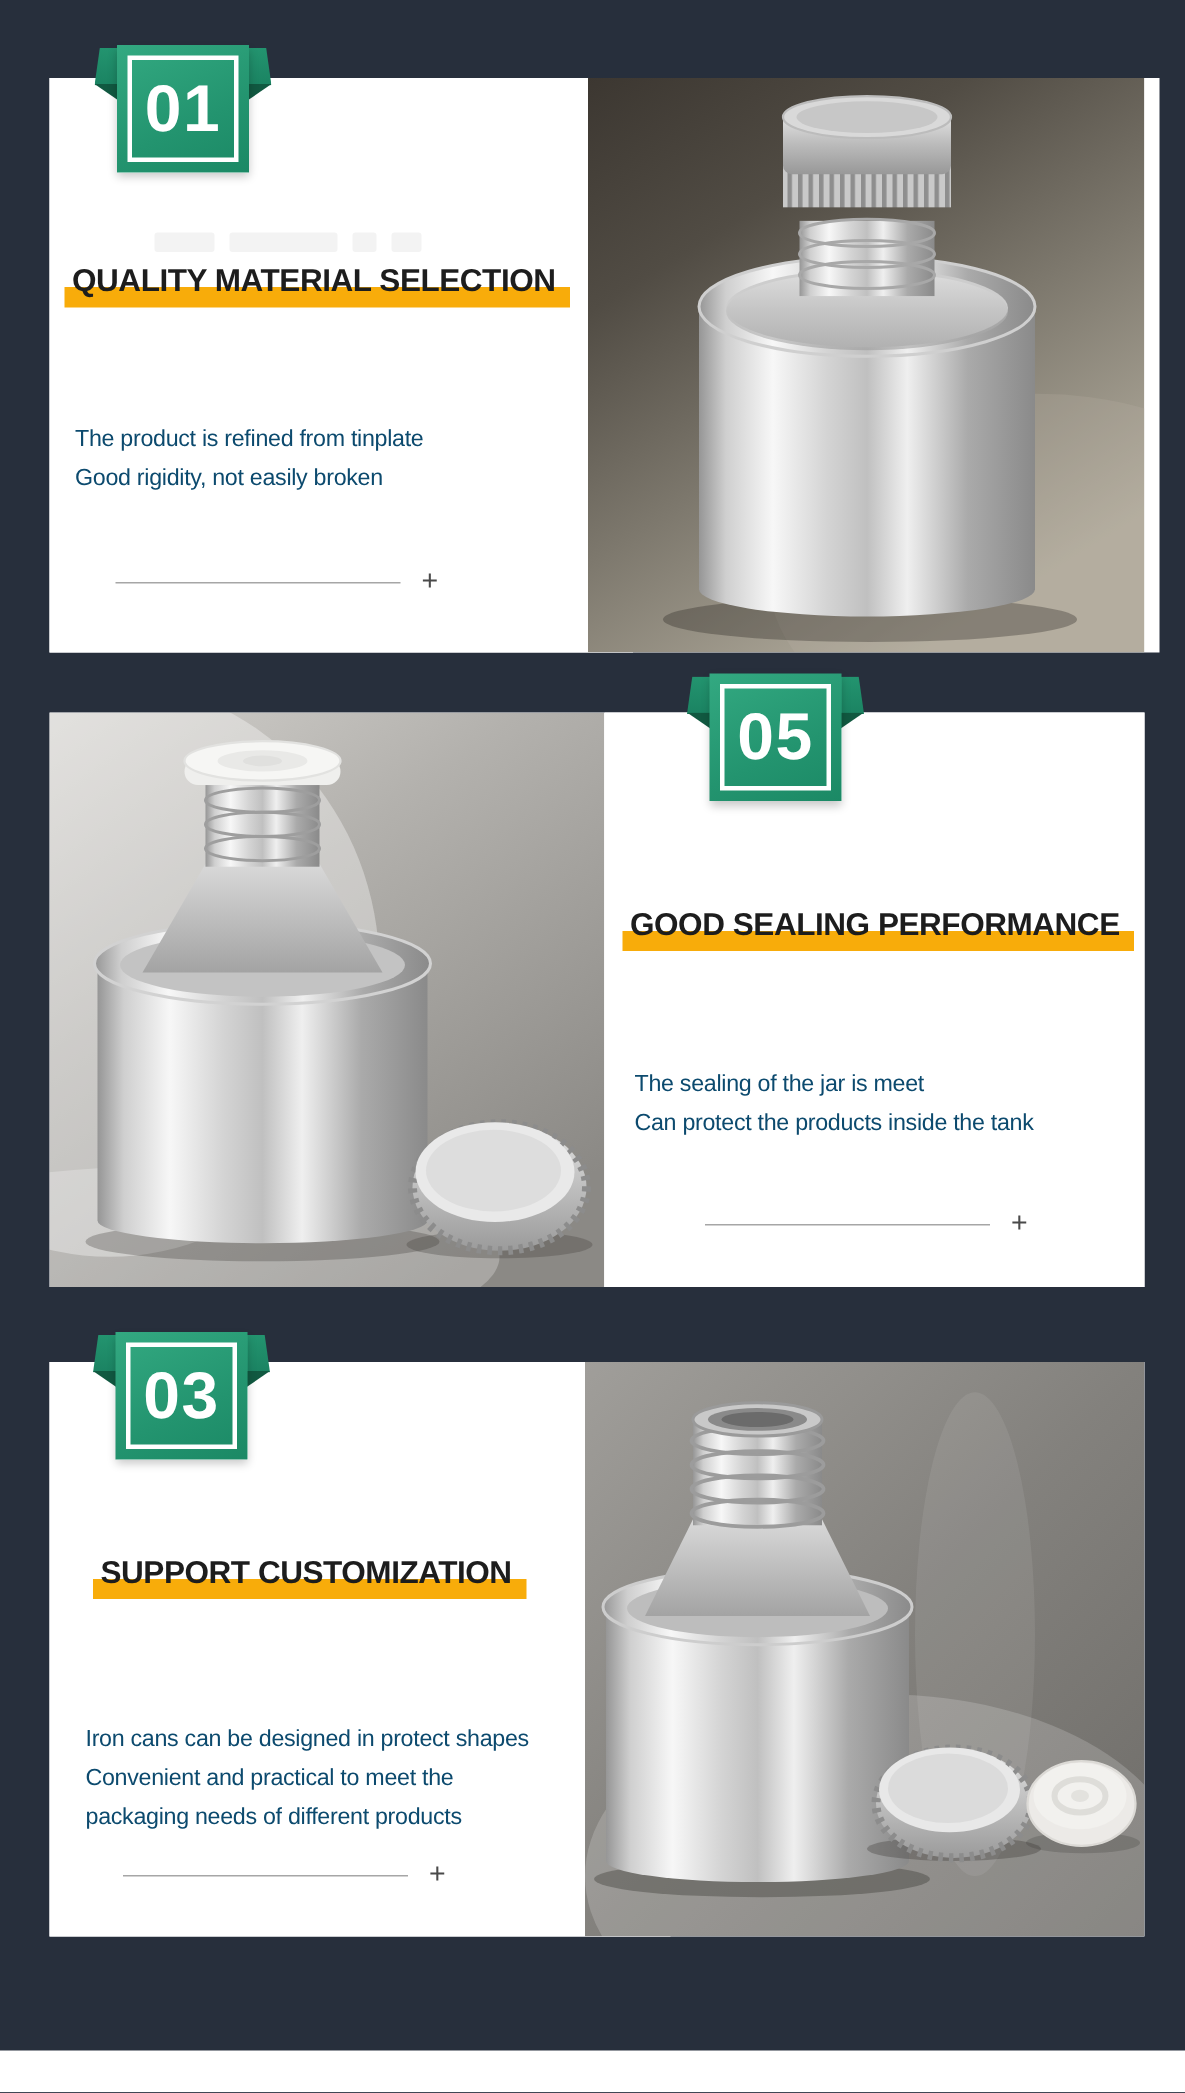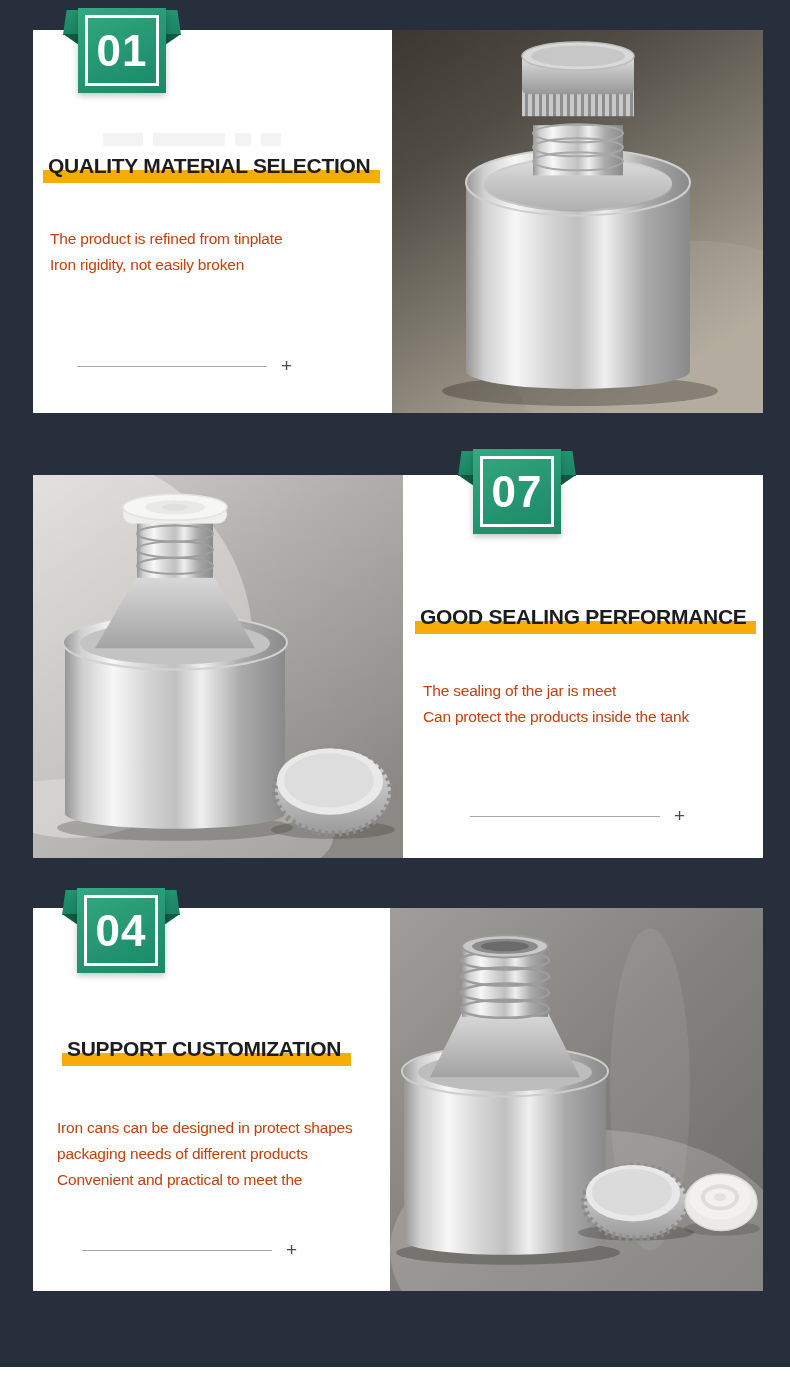--- a/index.html
+++ b/index.html
@@ -1,19 +1,19 @@
 <!DOCTYPE html>
 <html><head>
 <meta charset="utf-8">
 <style>
   html,body{margin:0;padding:0;background:#272f3c;}
   .page{position:relative;width:790px;height:1395px;background:#272f3c;
         font-family:"Liberation Sans",sans-serif;overflow:hidden;}
   .card{position:absolute;left:33px;width:730px;height:383px;background:#fff;}
-  .card1{top:30px;}
+  .card1{top:52px;padding-left:10px;}
   .card2{top:475px;}
   .card3{top:908px;}
   .panel{position:absolute;top:0;height:100%;background:#fff;overflow:hidden;}
   .photo{position:absolute;top:0;height:100%;overflow:hidden;}
   .card1 .panel{left:0;width:389px;}
   .card1 .photo{left:359px;width:371px;}
   .card2 .photo{left:0;width:370px;}
   .card2 .panel{left:370px;width:360px;}
   .card3 .panel{left:0;width:414px;}
   .card3 .photo{left:357px;width:373px;}
@@ -41,22 +41,22 @@
   .watermark span{display:inline-block;height:13px;background:#f3f3f3;border-radius:2px;}
   .watermark .w1{width:40px;}.watermark .w2{width:72px;}.watermark .w3{width:16px;}.watermark .w4{width:20px;}
 
   .heading{position:absolute;margin:0;font-size:21px;font-weight:bold;color:#1d1d1d;
     letter-spacing:-0.3px;white-space:nowrap;line-height:30px;padding:0 10px 2px 5px;
     background:linear-gradient(to bottom,rgba(0,0,0,0) 58%,#f8ac0a 58%);}
   .card1 .heading{top:121px;left:10px;}
   .card2 .heading{top:127px;left:12px;}
   .card3 .heading{top:126px;left:29px;}
 
-  .bodytext{position:absolute;font-size:15.5px;letter-spacing:-0.2px;color:#c2410c;
-    line-height:26px;white-space:nowrap;}
+  .bodytext{position:absolute;font-size:15.5px;letter-spacing:-0.2px;color:#0c4a6e;
+    line-height:26px;white-space:nowrap;margin-top:32px;}
   .card1 .bodytext{top:196px;left:17px;}
   .card2 .bodytext{top:203px;left:20px;}
   .card3 .bodytext{top:207px;left:24px;}
 
   .divider{position:absolute;display:flex;align-items:center;gap:14px;height:20px;}
   .card1 .divider{top:326px;left:44px;}
   .card2 .divider{top:331px;left:67px;}
   .card3 .divider{top:332px;left:49px;}
   .divider .rule{display:inline-block;width:190px;height:1px;background:#a6a6a6;}
   .divider .plus{font-size:19px;color:#4a4a4a;line-height:20px;}
@@ -81,21 +81,21 @@
     <div class="panel">
       <div class="watermark">
         <span class="w1"></span>
           <span class="w2"></span>
           <span class="w3"></span>
           <span class="w4"></span>
       </div>
       <h2 class="heading">QUALITY MATERIAL SELECTION</h2>
       <div class="bodytext">
         <div>The product is refined from tinplate</div>
-        <div>Iron rigidity, not easily broken</div>
+        <div>Good rigidity, not easily broken</div>
       </div>
       <div class="divider">
         <span class="rule"></span>
         <span class="plus">+</span>
       </div>
     </div>
     <div class="photo">
       <svg viewBox="0 0 371 382" preserveAspectRatio="none">
         <defs>
           <linearGradient id="a_bg" x1="0" y1="0" x2="0.6" y2="1">
@@ -193,21 +193,21 @@
         <ellipse cx="297" cy="304" rx="53" ry="33" fill="#e9e9e9"></ellipse>
         <ellipse cx="296" cy="303" rx="45" ry="27" fill="#dddddd"></ellipse>
       </svg>
     </div>
     <div class="badge">
       <div class="wing"></div>
       <div class="fold fl"></div>
       <div class="fold fr"></div>
       <div class="square">
         <div class="frame"></div>
-        <div class="num">07</div>
+        <div class="num">05</div>
       </div>
     </div>
     <div class="panel">
       <h2 class="heading">GOOD SEALING PERFORMANCE</h2>
       <div class="bodytext">
         <div>The sealing of the jar is meet</div>
         <div>Can protect the products inside the tank</div>
       </div>
       <div class="divider">
         <span class="rule"></span>
@@ -216,29 +216,29 @@
     </div>
   </section>
 
   <section class="card card3">
     <div class="badge">
       <div class="wing"></div>
       <div class="fold fl"></div>
       <div class="fold fr"></div>
       <div class="square">
         <div class="frame"></div>
-        <div class="num">04</div>
+        <div class="num">03</div>
       </div>
     </div>
     <div class="panel">
       <h2 class="heading">SUPPORT CUSTOMIZATION</h2>
       <div class="bodytext">
         <div>Iron cans can be designed in protect shapes</div>
+        <div>Convenient and practical to meet the</div>
         <div>packaging needs of different products</div>
-        <div>Convenient and practical to meet the</div>
       </div>
       <div class="divider">
         <span class="rule"></span>
         <span class="plus">+</span>
       </div>
     </div>
     <div class="photo">
       <svg viewBox="0 0 373 380" preserveAspectRatio="none">
         <defs>
           <linearGradient id="c_bg" x1="0" y1="0" x2="1" y2="1">

